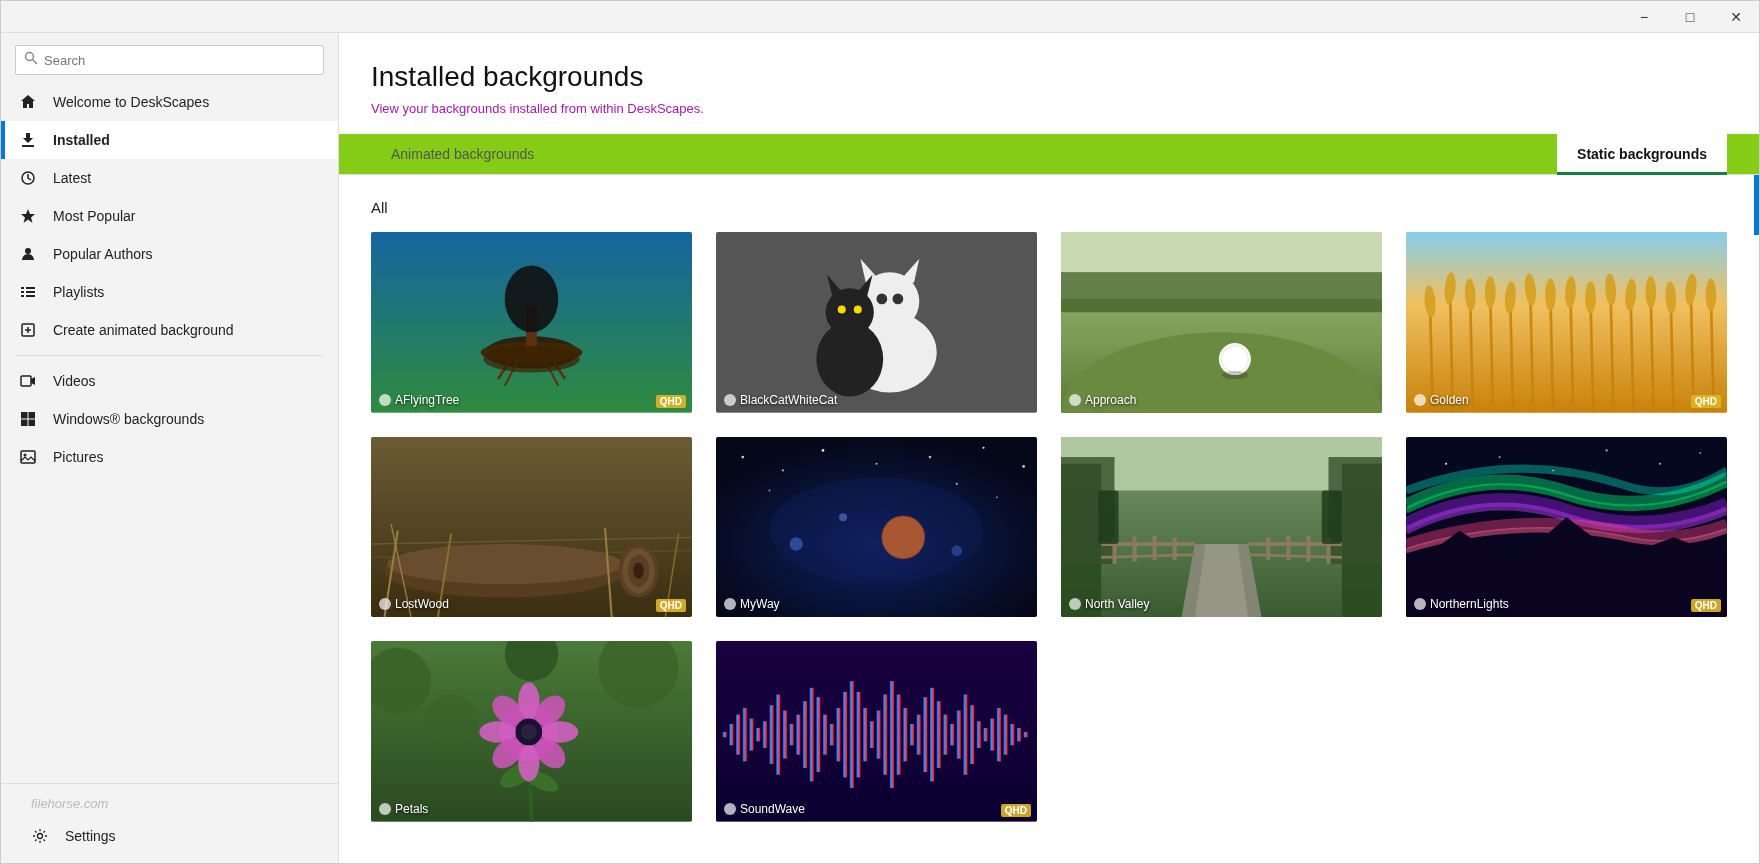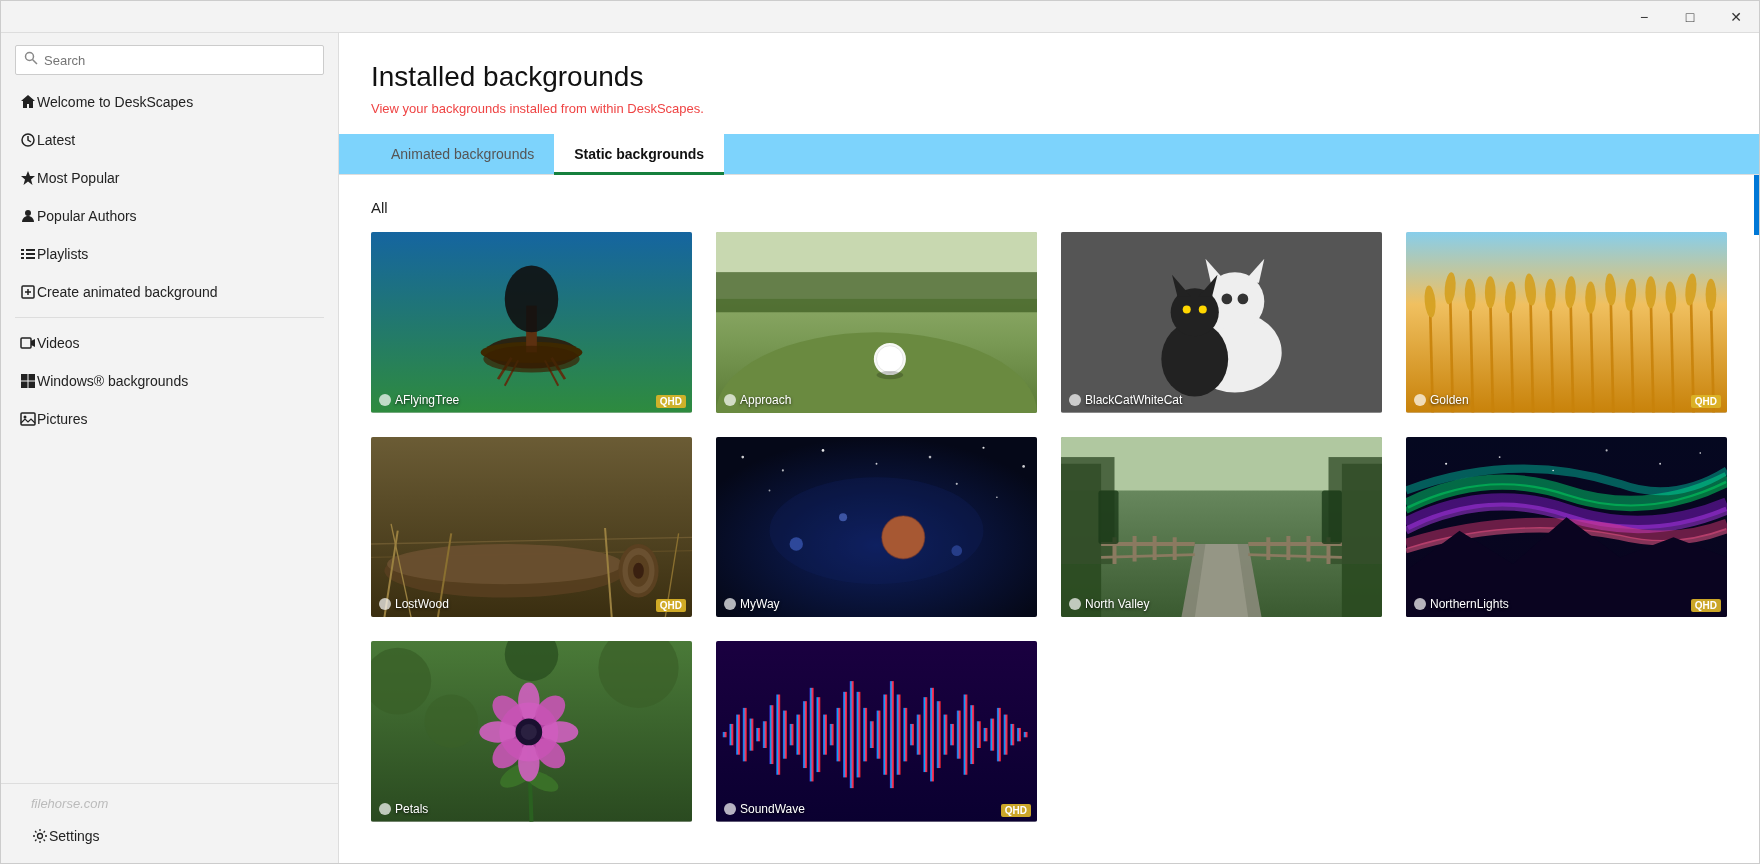--- a/index.html
+++ b/index.html
@@ -83,21 +83,21 @@
     .search-icon-svg { color: #888; flex-shrink: 0; }
 
     .sidebar-nav { flex: 1; overflow-y: auto; }
     .nav-item {
       display: flex;
       align-items: center;
       padding: 10px 18px;
       font-size: 14px;
       color: #222;
       cursor: pointer;
-      gap: 0;
+      gap: 16px;
       position: relative;
     }
     .nav-item.active {
       background: #fff;
       font-weight: 600;
     }
     .nav-item.active::before {
       content: '';
       position: absolute;
       left: 0;
@@ -133,28 +133,29 @@
       flex-shrink: 0;
     }
     .content-title {
       font-size: 28px;
       font-weight: 300;
       color: #111;
       margin-bottom: 8px;
     }
     .content-subtitle {
       font-size: 13px;
-      color: #ef4444;
+      color: #a21caf;
       margin-bottom: 18px;
     }
     .tabs-bar {
       display: flex;
       border-bottom: 1px solid #ddd;
-      background: #7dd3fc;
+      background: #84cc16;
       padding: 0 32px;
+      justify-content: space-between;
     }
     .tab {
       padding: 12px 20px 10px;
       font-size: 14px;
       color: #555;
       cursor: pointer;
       border-bottom: 3px solid transparent;
       margin-bottom: -1px;
     }
     .tab.active {
@@ -272,20 +273,29 @@
 
         <div class="nav-item">
           <span class="nav-icon">
             <svg width="16" height="16" viewBox="0 0 16 16" fill="currentColor">
               <path d="M8 1L1 7h2v7h4v-4h2v4h4V7h2L8 1z"></path>
             </svg>
           </span>
           <span>Welcome to DeskScapes</span>
         </div>
 
+        <div class="nav-item active">
+          <span class="nav-icon">
+            <svg width="16" height="16" viewBox="0 0 16 16" fill="currentColor">
+              <path d="M8 11L3 6h3V1h4v5h3L8 11z"></path>
+              <rect x="2" y="13" width="12" height="2"></rect>
+            </svg>
+          </span>
+          <span>Installed</span>
+        </div>
 
         <div class="nav-item">
           <span class="nav-icon">
             <svg width="16" height="16" viewBox="0 0 16 16" fill="none" stroke="currentColor" stroke-width="1.5">
               <circle cx="8" cy="8" r="6"></circle>
               <polyline points="8,4 8,8 11,10"></polyline>
             </svg>
           </span>
           <span>Latest</span>
         </div>
@@ -425,20 +435,48 @@
               <line x1="135" y1="94" x2="145" y2="110" stroke="#5c3010" stroke-width="2"></line>
               <line x1="130" y1="96" x2="140" y2="115" stroke="#5c3010" stroke-width="1.5"></line>
 
               <ellipse cx="120" cy="95" rx="36" ry="10" fill="#3a2000" opacity="0.7"></ellipse>
             </svg>
             <div class="bg-label">
               <span class="bg-label-icon"></span>
               <span>AFlyingTree</span>
             </div>
             <div class="qhd-badge">QHD</div>
+          </div>
+
+          <div class="bg-card">
+            <svg class="bg-canvas" viewBox="0 0 240 135" xmlns="http://www.w3.org/2000/svg">
+              <rect width="240" height="135" fill="#555"></rect>
+
+              <ellipse cx="130" cy="90" rx="35" ry="30" fill="#eee"></ellipse>
+
+              <circle cx="130" cy="52" r="22" fill="#eee"></circle>
+
+              <polygon points="112,38 108,20 124,38" fill="#eee"></polygon>
+              <polygon points="148,38 152,20 136,38" fill="#eee"></polygon>
+
+              <ellipse cx="100" cy="95" rx="25" ry="28" fill="#222"></ellipse>
+              <circle cx="100" cy="60" r="18" fill="#222"></circle>
+              <polygon points="87,48 83,32 97,48" fill="#222"></polygon>
+              <polygon points="113,48 117,32 103,48" fill="#222"></polygon>
+
+              <circle cx="124" cy="50" r="4" fill="#333"></circle>
+              <circle cx="136" cy="50" r="4" fill="#333"></circle>
+
+              <circle cx="94" cy="58" r="3" fill="#ffd700"></circle>
+              <circle cx="106" cy="58" r="3" fill="#ffd700"></circle>
+            </svg>
+            <div class="bg-label">
+              <span class="bg-label-icon"></span>
+              <span>BlackCatWhiteCat</span>
+            </div>
           </div>
 
           <div class="bg-card">
             <svg class="bg-canvas" viewBox="0 0 240 135" xmlns="http://www.w3.org/2000/svg">
               <defs>
                 <linearGradient id="g1" x1="0" y1="0" x2="0" y2="1">
                   <stop offset="0%" stop-color="#a8c080"></stop>
                   <stop offset="60%" stop-color="#7a9a55"></stop>
                   <stop offset="100%" stop-color="#5a7a35"></stop>
                 </linearGradient>
@@ -452,48 +490,20 @@
               <ellipse cx="120" cy="135" rx="120" ry="60" fill="#6a8a40"></ellipse>
 
               <circle cx="130" cy="95" r="12" fill="white" opacity="0.95"></circle>
               <circle cx="130" cy="95" r="10" fill="white" stroke="#ddd" stroke-width="0.5"></circle>
 
               <ellipse cx="130" cy="107" rx="10" ry="3" fill="#0003"></ellipse>
             </svg>
             <div class="bg-label">
               <span class="bg-label-icon"></span>
               <span>Approach</span>
-            </div>
-          </div>
-
-          <div class="bg-card">
-            <svg class="bg-canvas" viewBox="0 0 240 135" xmlns="http://www.w3.org/2000/svg">
-              <rect width="240" height="135" fill="#555"></rect>
-
-              <ellipse cx="130" cy="90" rx="35" ry="30" fill="#eee"></ellipse>
-
-              <circle cx="130" cy="52" r="22" fill="#eee"></circle>
-
-              <polygon points="112,38 108,20 124,38" fill="#eee"></polygon>
-              <polygon points="148,38 152,20 136,38" fill="#eee"></polygon>
-
-              <ellipse cx="100" cy="95" rx="25" ry="28" fill="#222"></ellipse>
-              <circle cx="100" cy="60" r="18" fill="#222"></circle>
-              <polygon points="87,48 83,32 97,48" fill="#222"></polygon>
-              <polygon points="113,48 117,32 103,48" fill="#222"></polygon>
-
-              <circle cx="124" cy="50" r="4" fill="#333"></circle>
-              <circle cx="136" cy="50" r="4" fill="#333"></circle>
-
-              <circle cx="94" cy="58" r="3" fill="#ffd700"></circle>
-              <circle cx="106" cy="58" r="3" fill="#ffd700"></circle>
-            </svg>
-            <div class="bg-label">
-              <span class="bg-label-icon"></span>
-              <span>BlackCatWhiteCat</span>
             </div>
           </div>
 
           <div class="bg-card">
             <svg class="bg-canvas" viewBox="0 0 240 135" xmlns="http://www.w3.org/2000/svg">
               <defs>
                 <linearGradient id="g3" x1="0" y1="0" x2="0" y2="1">
                   <stop offset="0%" stop-color="#87CEEB"></stop>
                   <stop offset="40%" stop-color="#f0c060"></stop>
                   <stop offset="100%" stop-color="#c8820a"></stop>

